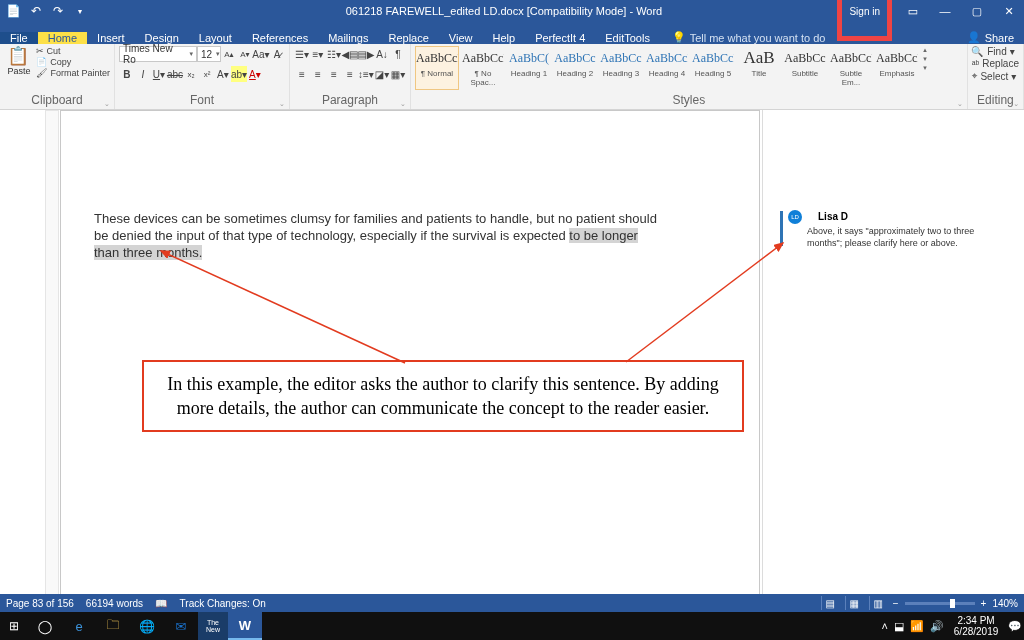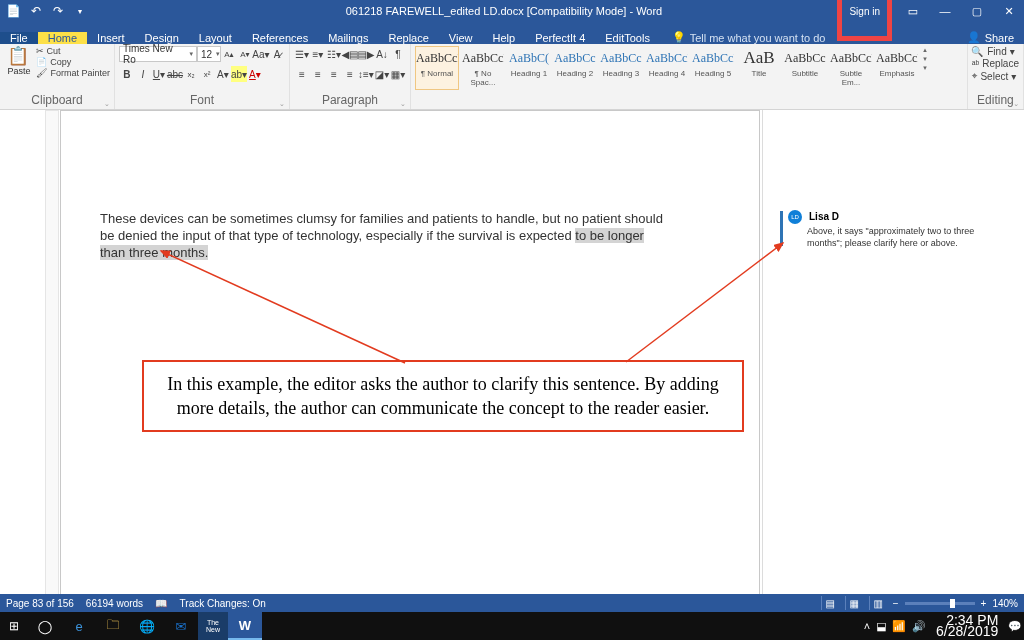--- a/index.html
+++ b/index.html
@@ -54,27 +54,27 @@
 .styles-more { width: 12px; display: flex; flex-direction: column; align-items: center; justify-content: center; font-size: 7px; color: #666; gap: 1px; }
 
 .editing-body { display: flex; flex-direction: column; gap: 1px; font-size: 10px; color: #444; }
 .editing-body div { display: flex; align-items: center; gap: 3px; white-space: nowrap; }
 
 
 .workspace { flex: 1; background: #fff; position: relative; overflow: hidden; }
 .page { position: absolute; left: 60px; top: 0; width: 700px; height: 520px; background: #fff; border: 1px solid #c8c8c8; }
 .ruler-v { position: absolute; left: 45px; top: 0; width: 14px; height: 520px; background: #f9f9f9; border: 1px solid #e5e5e5; }
 
-.doc-text { position: absolute; left: 100px; top: 100px; width: 612px; font-family: "Times New Roman", serif; font-size: 13px; line-height: 17px; color: #333; }
+.doc-text { position: absolute; left: 94px; top: 100px; width: 612px; font-family: "Times New Roman", serif; font-size: 13px; line-height: 17px; color: #333; }
 .hl { background: #d4d4d4; }
 
 .comment-sep { position: absolute; left: 762px; top: 0; width: 1px; height: 520px; background: #dcdcdc; }
 .comment-bracket { position: absolute; left: 780px; top: 101px; width: 3px; height: 35px; background: #2e74b5; }
 .comment-bubble { position: absolute; left: 788px; top: 100px; width: 190px; font-size: 9px; line-height: 12px; }
-.c-head { display: flex; align-items: center; gap: 7px; }
+.c-head { display: flex; align-items: center; gap: 16px; }
 .c-avatar { width: 14px; height: 14px; border-radius: 50%; background: #0f7fd8; color: #fff; font-size: 6px; display: flex; align-items: center; justify-content: center; }
 .c-author { font-weight: 600; font-size: 10px; }
 .c-body { padding-left: 19px; color: #333; margin-top: 1px; }
 
 .redbox { position: absolute; left: 142px; top: 250px; width: 602px; border: 2px solid #e23b1f; padding: 10px 14px; font-family: "Times New Roman", serif; font-size: 18px; line-height: 24px; text-align: center; color: #000; }
 
 .arrow1 { position: absolute; left: 155px; top: 135px; width: 255px; height: 120px; pointer-events: none; }
 .arrow2 { position: absolute; left: 620px; top: 127px; width: 170px; height: 128px; pointer-events: none; }
 
 
@@ -84,21 +84,21 @@
 .zoom-track { width: 70px; height: 3px; background: #5b80bb; position: relative; }
 .zoom-thumb { position: absolute; left: 45px; top: -3px; width: 5px; height: 9px; background: #fff; }
 
 
 .taskbar { background: #101010; color: #fff; height: 28px; display: flex; align-items: center; }
 .taskbar .tstart { width: 28px; height: 28px; display: flex; align-items: center; justify-content: center; font-size: 12px; }
 .taskbar .ticon { width: 34px; height: 28px; display: flex; align-items: center; justify-content: center; font-size: 13px; }
 .taskbar .ticon.active { border-bottom: 2px solid #76b9ed; }
 .taskbar .tray { margin-left: auto; display: flex; align-items: center; gap: 6px; font-size: 10px; padding-right: 2px; }
 .tray-icon { font-size: 11px; }
-.clock { text-align: right; line-height: 11px; font-size: 14px; padding: 0 4px; }
+.clock { text-align: center; line-height: 11px; font-size: 10px; padding: 0 4px; }
 </style>
 </head>
 <body>
 
 <div class="titlebar">
   <div class="left">
     <div class="qat">📄</div>
     <div class="qat">↶</div>
     <div class="qat">↷</div>
     <div class="qat" style="font-size:8px">▾</div>
@@ -269,20 +269,21 @@
             <div class="style-prev ">AaBbCcD</div>
             <div class="style-name">Emphasis</div>
           </div>
         </div>
       <div class="styles-more">
           <span>▴</span>
           <span>▾</span>
           <span>▾</span>
         </div>
     </div>
+    <div class="group-label">Styles</div>
   </div>
 
   <div class="group">
     <div class="group-body editing-body">
       <div>
           <span>🔍</span>
           <span>Find</span>
           <span class="sm">▾</span>
         </div>
       <div>

